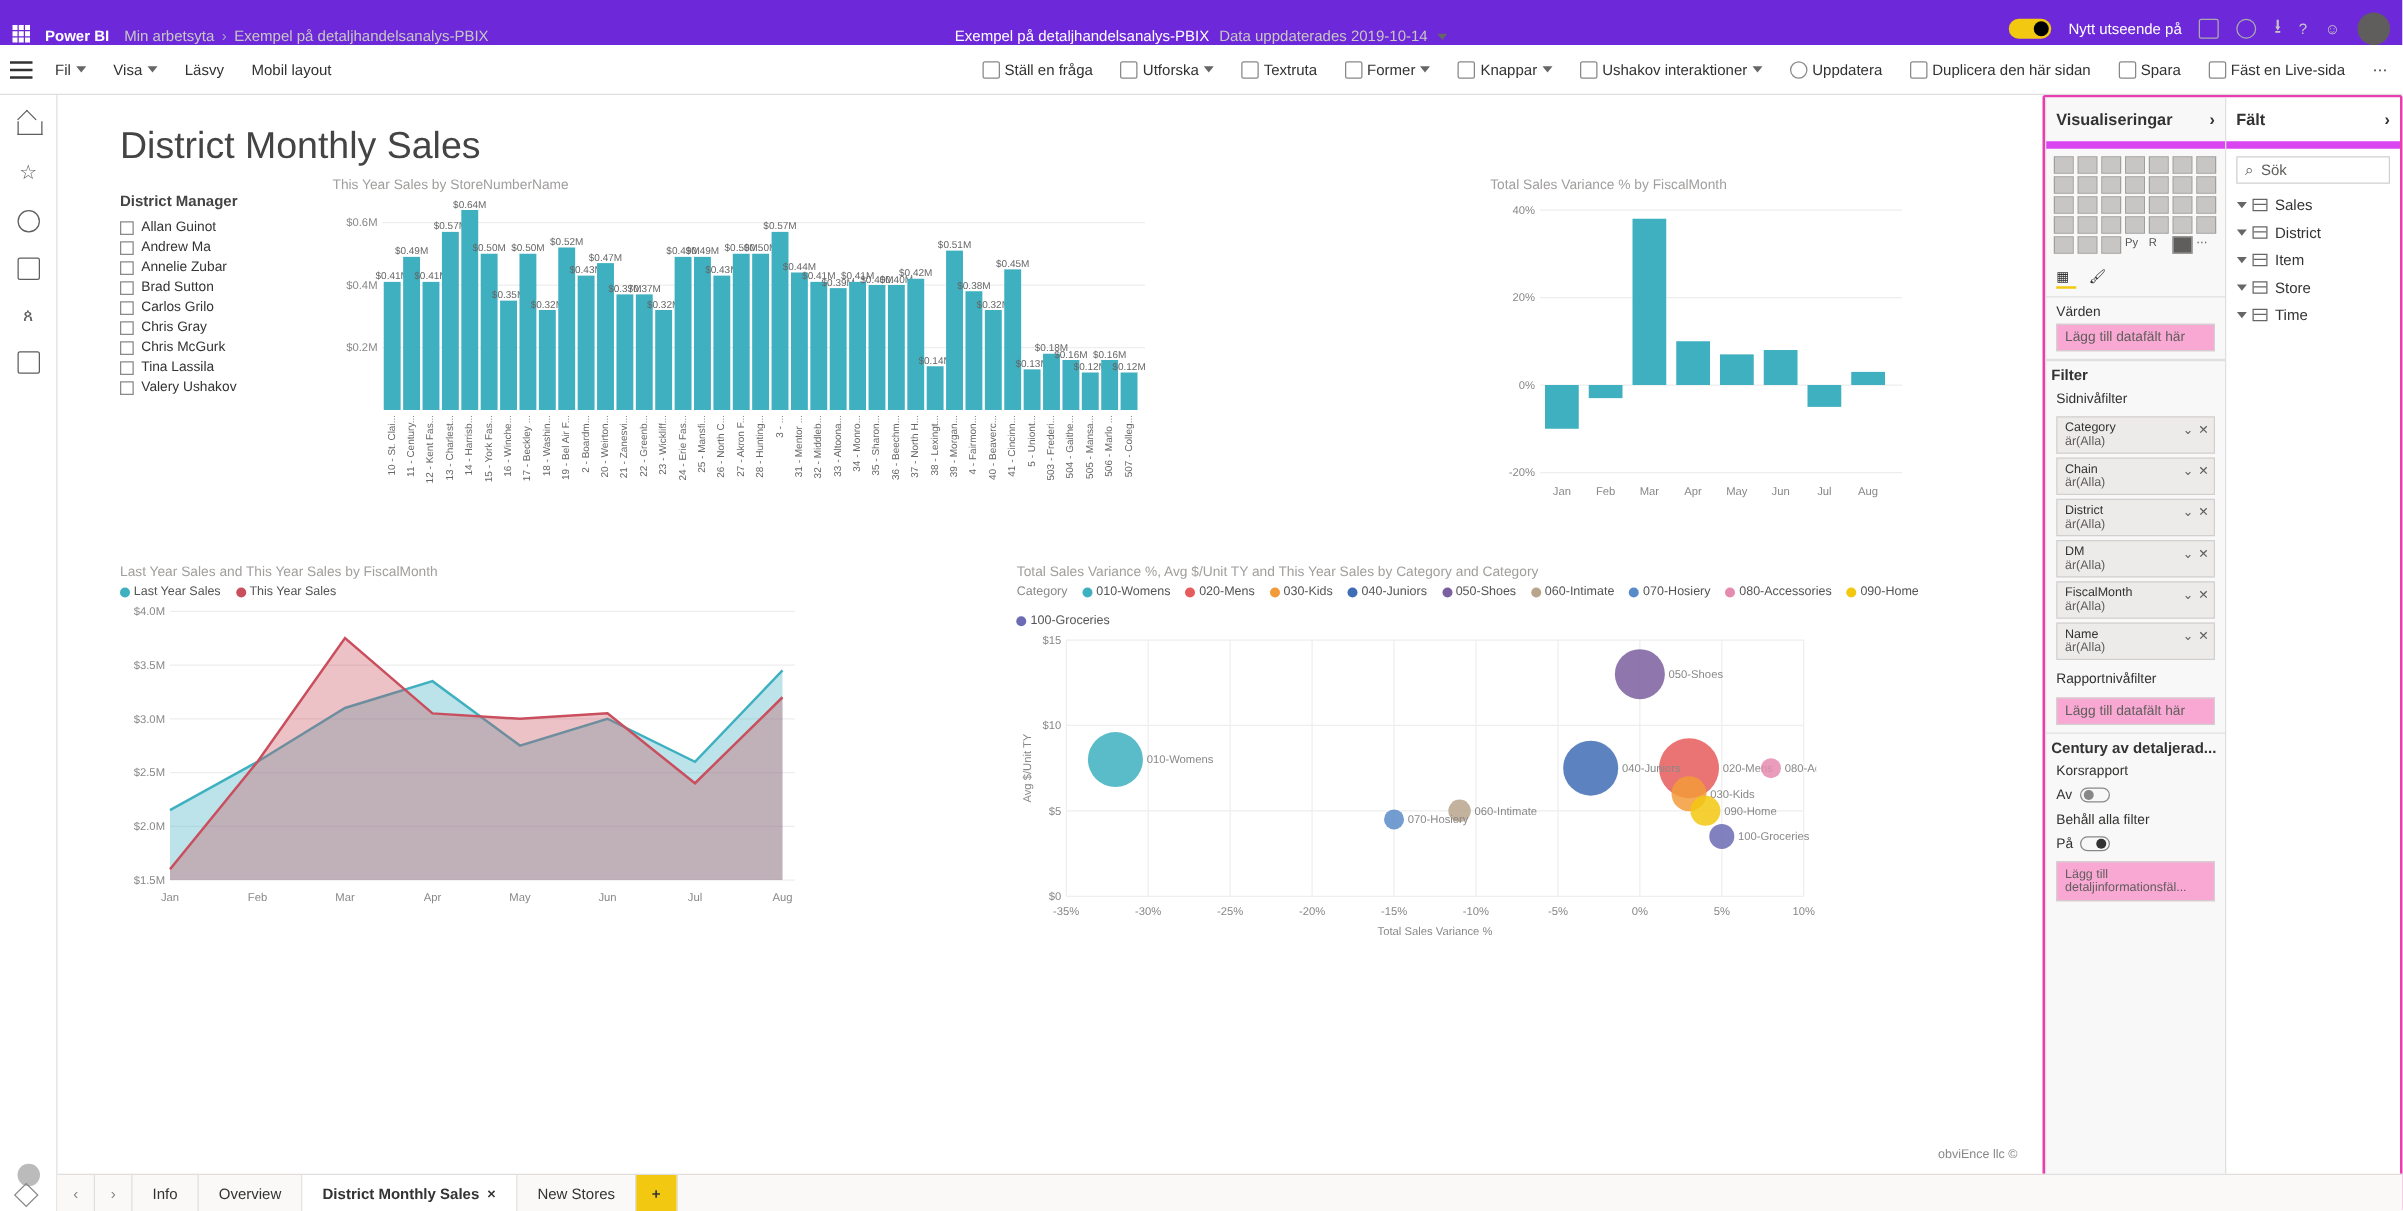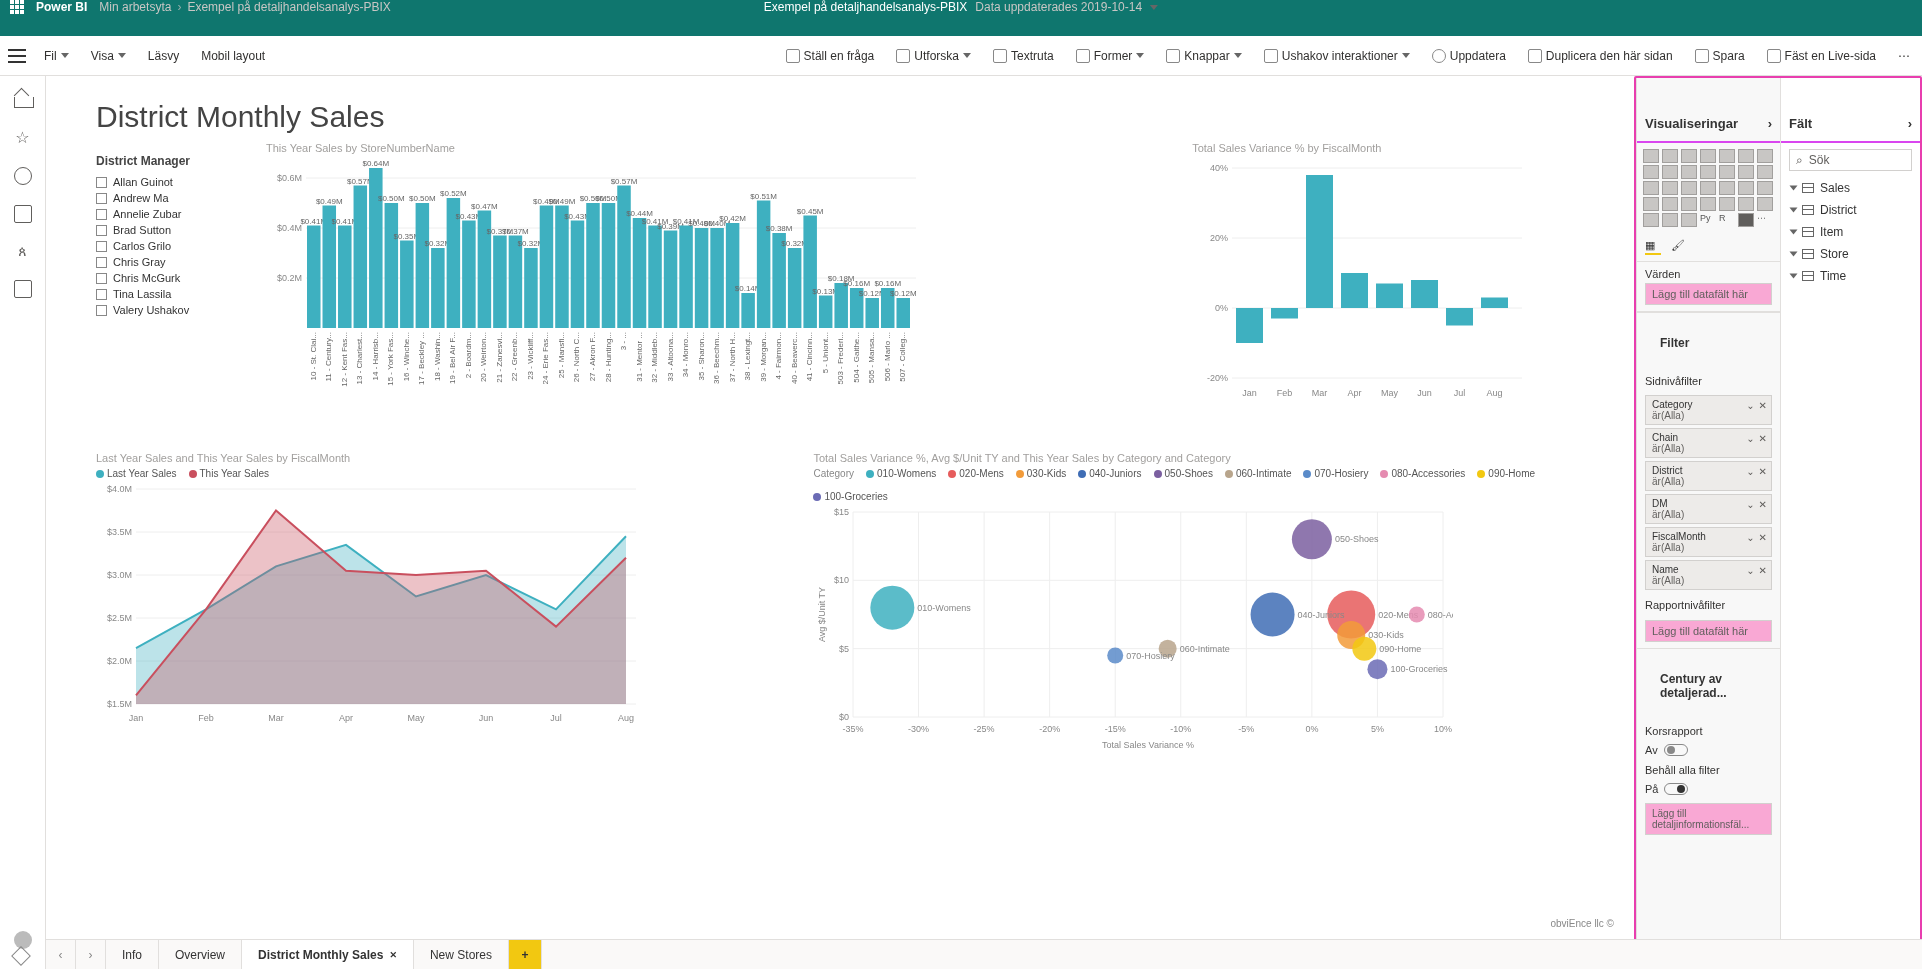--- a/index.html
+++ b/index.html
@@ -1,19 +1,19 @@
 <!DOCTYPE html>
 <html><head>
 <meta charset="utf-8">
 <style>
 * { margin: 0; padding: 0; box-sizing: border-box; }
 body { font-family: "Segoe UI", sans-serif; font-size: 12px; color: #333; background: #fff; width: 1922px; height: 969px; overflow: hidden; }
 
 
-.topbar { height: 36px; background: #0f766e; color: #fff; display: flex; align-items: flex-start; padding: 0 10px; }
+.topbar { height: 36px; background: #6d28d9; color: #fff; display: flex; align-items: flex-end; padding: 0 10px; }
 .topbar .apps-icon { width: 16px; height: 16px; margin-right: 10px; display: grid; grid-template-columns: repeat(3,4px); grid-template-rows: repeat(3,4px); gap: 1px; }
 .topbar .apps-icon span { background: #fff; }
 .topbar .brand { font-weight: 600; margin-right: 12px; }
 .topbar .bc { color: #c8c6c4; margin-right: 6px; }
 .topbar .bc.sep { opacity: .7; }
 .topbar .center { position: absolute; left: 50%; transform: translateX(-50%); display: flex; align-items: center; gap: 8px; color: #c8c6c4; }
 .topbar .center .name { color: #fff; }
 .topbar .right { margin-left: auto; display: flex; align-items: center; gap: 14px; }
 .toggle { width: 34px; height: 16px; background: #f2c811; border-radius: 8px; position: relative; }
 .toggle::after { content: ""; position: absolute; right: 2px; top: 2px; width: 12px; height: 12px; background: #000; border-radius: 50%; }
@@ -38,33 +38,33 @@
 .leftrail .lr.home::after { content: ""; position: absolute; top: 0; left: 2px; width: 10px; height: 10px; border: 1.5px solid #605e5c; border-bottom: none; border-right: none; transform: rotate(45deg); }
 .leftrail .lr.circle { border-radius: 50%; background: #bbb; border: none; margin-top: auto; margin-bottom: 20px; }
 
 
 .main { position: absolute; left: 46px; right: 0; top: 76px; bottom: 0; display: flex; }
 .canvas { flex: 1; padding: 24px 30px 0 50px; position: relative; overflow: hidden; }
 .panes { display: flex; border: 2px solid #e83eaf; border-radius: 2px; }
 
 
 .vizpane { width: 144px; border-left: 1px solid #e1dfdd; background: #f8f8f8; display: flex; flex-direction: column; font-size: 11px; }
-.pane-hdr { padding: 10px 8px; font-size: 13px; font-weight: 600; display: flex; align-items: center; justify-content: space-between; border-bottom: 2px solid #d946ef; margin-top: 28px; }
+.pane-hdr { padding: 10px 8px; font-size: 13px; font-weight: 600; display: flex; align-items: center; justify-content: space-between; border-bottom: 6px solid #d946ef; }
 .viz-icons { display: grid; grid-template-columns: repeat(7, 1fr); gap: 2px; padding: 6px; }
 .viz-icons .vi { width: 16px; height: 14px; background: linear-gradient(#c8c6c4,#c8c6c4); border: 1px solid #a19f9d; }
 .viz-icons .vi.py { background: none; border: none; font-size: 9px; color: #555; text-align: left; }
 .viz-icons .vi.sel { background: #605e5c; }
 .well { padding: 6px 8px; border-bottom: 1px solid #e1dfdd; }
 .well-lbl { font-size: 11px; color: #323130; margin-bottom: 3px; }
 .well-box { background: #f9a8d4; border: 1px solid #d2d0ce; padding: 4px 6px; color: #605e5c; font-size: 11px; }
 .filter-item { background: #edebe9; border: 1px solid #d2d0ce; margin: 3px 8px; padding: 3px 6px; font-size: 10px; display: flex; flex-direction: column; position: relative; }
 .filter-item .fn { font-weight: 400; }
 .filter-item .fv { color: #605e5c; }
 .filter-item .ctrls { position: absolute; right: 4px; top: 4px; display: flex; gap: 4px; color: #605e5c; }
-.section-hdr { padding: 23px; font-weight: 600; font-size: 12px; border-top: 1px solid #e1dfdd; }
+.section-hdr { padding: 4px; font-weight: 600; font-size: 12px; border-top: 1px solid #e1dfdd; }
 .sw { display:flex;align-items:center;gap:6px;padding:2px 8px;font-size:11px;}
 .sw .tr { width:24px;height:12px;border:1px solid #888;border-radius:6px;position:relative;}
 .sw .tr::after{content:"";position:absolute;width:8px;height:8px;border-radius:50%;background:#888;top:1px;}
 .sw.off .tr::after{left:2px;}
 .sw.on .tr::after{right:2px;background:#333;}
 
 
 .fieldspane { width: 140px; border-left: 1px solid #e1dfdd; background: #fff; }
 .search-box { margin: 6px 8px; border: 1px solid #d2d0ce; padding: 3px 6px; display: flex; align-items: center; gap: 6px; color: #605e5c; }
 .field-table { display: flex; align-items: center; gap: 6px; padding: 4px 10px; font-size: 12px; }
@@ -120,20 +120,30 @@
       <span></span>
     </div>
   <span class="brand">Power BI</span>
   <span class="bc">Min arbetsyta</span>
   <span class="bc sep">›</span>
   <span class="bc">Exempel på detaljhandelsanalys-PBIX</span>
   <div class="center">
     <span class="name">Exempel på detaljhandelsanalys-PBIX</span>
     <span>Data uppdaterades 2019-10-14</span>
     <span class="caret"></span>
+  </div>
+  <div class="right">
+    <div class="toggle"></div>
+    <span>Nytt utseende på</span>
+    <span class="icon"></span>
+    <span class="icon" style="border-radius:50%"></span>
+    <span style="font-size:16px;color:#c8c6c4">⭳</span>
+    <span style="color:#c8c6c4">?</span>
+    <span style="color:#c8c6c4">☺</span>
+    <span class="avatar"></span>
   </div>
 </div>
 
 <div class="ribbon">
   <div class="rb-left">
     <div class="menu-ico"></div>
     <div class="rb-item">
         <span>Fil</span>
         <span class="caret"></span>
       </div>

